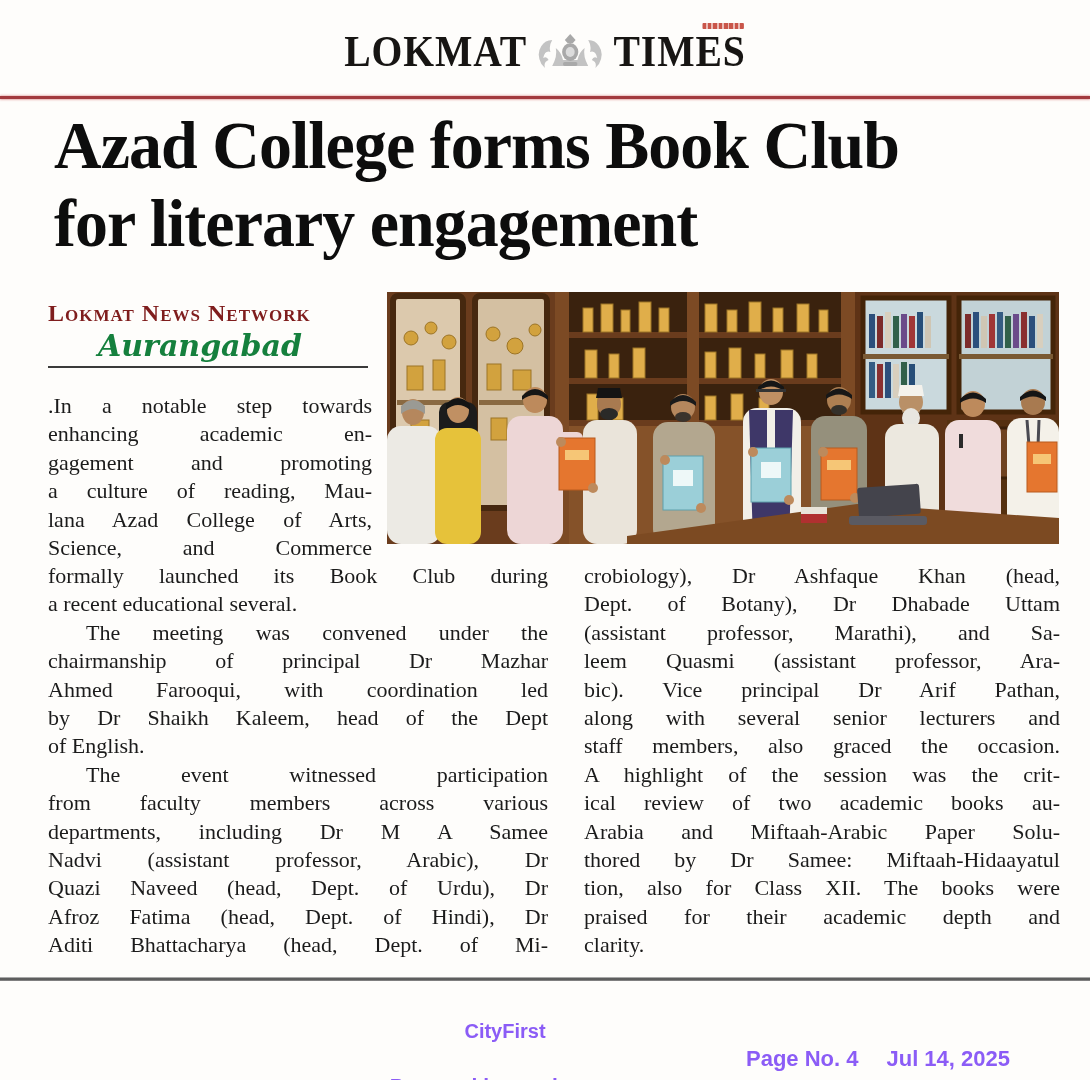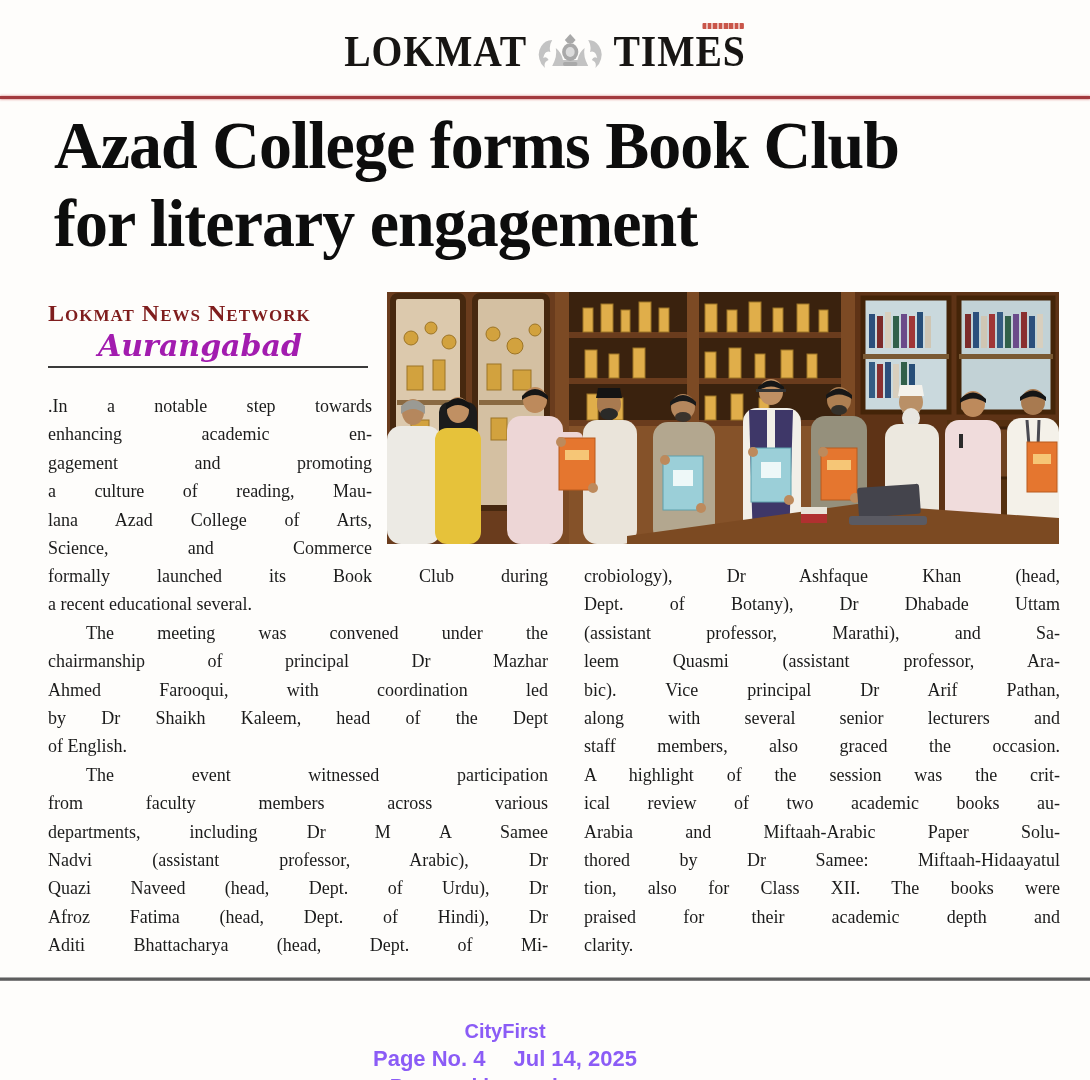--- a/index.html
+++ b/index.html
@@ -40,26 +40,26 @@
     color:#0d0d0d; transform:scaleX(.97); transform-origin:left top;
   }
 
   
   .byline-network {
     left:48px; top:300px; font-weight:bold; font-size:24px;
     font-variant:small-caps; letter-spacing:1px; color:#7f1d1d;
   }
   .byline-city {
     left:98px; top:328px; font-family:"DejaVu Serif", serif;
-    font-style:italic; font-weight:bold; font-size:30px; color:#a21caf;
+    font-style:italic; font-weight:bold; font-size:30px; color:#15803d;
   }
   .byline-rule { left:48px; top:366px; width:320px; height:2px; background:#3a3a3a; }
 
   
-  .col { font-size:18px; line-height:28.4px; color:#1b1b1b; }
+  .col { font-size:22px; line-height:28.4px; color:#1b1b1b; }
   #intro-col    { left:48px;  top:392px; width:324px; }
   #left-col     { left:48px;  top:562px; width:500px; }
   #right-col    { left:584px; top:562px; width:476px; }
   .tline { text-align:justify; text-align-last:justify; }
   .tline.pend { text-align-last:left; }
   .tline.indent { text-indent:38px; }
 
   
   .photo { left:387px; top:292px; width:672px; height:252px; }
   .photo svg { display:block; width:672px; height:252px; }
@@ -67,21 +67,21 @@
   
   .bottom-rule {
     left:0; top:977px; width:1090px; height:4px;
     background:linear-gradient(#cfcfcf,#474747 45%,#909090);
   }
   .footer {
     left:0; top:1020px; width:1010px; text-align:center;
     font-family:"Liberation Sans", sans-serif; color:#8b5cf6;font-weight:bold;
   }
   .f-brand { font-size:20px; }
-  .f-line2 { font-size:22px; margin-top:3px; }
+  .f-line2 { font-size:22px; margin-top:3px;text-align:right; }
   .f-date  { margin-left:28px; }
   .f-power { font-size:21px; margin-top:2px;padding-left:24px; }
 </style>
 </head>
 <body>
 
 <div class="abs masthead">
   <span class="mast-word">LOKMAT</span>
   <svg class="crest" viewBox="0 0 84 44">
     <g fill="#b9b9b9">

